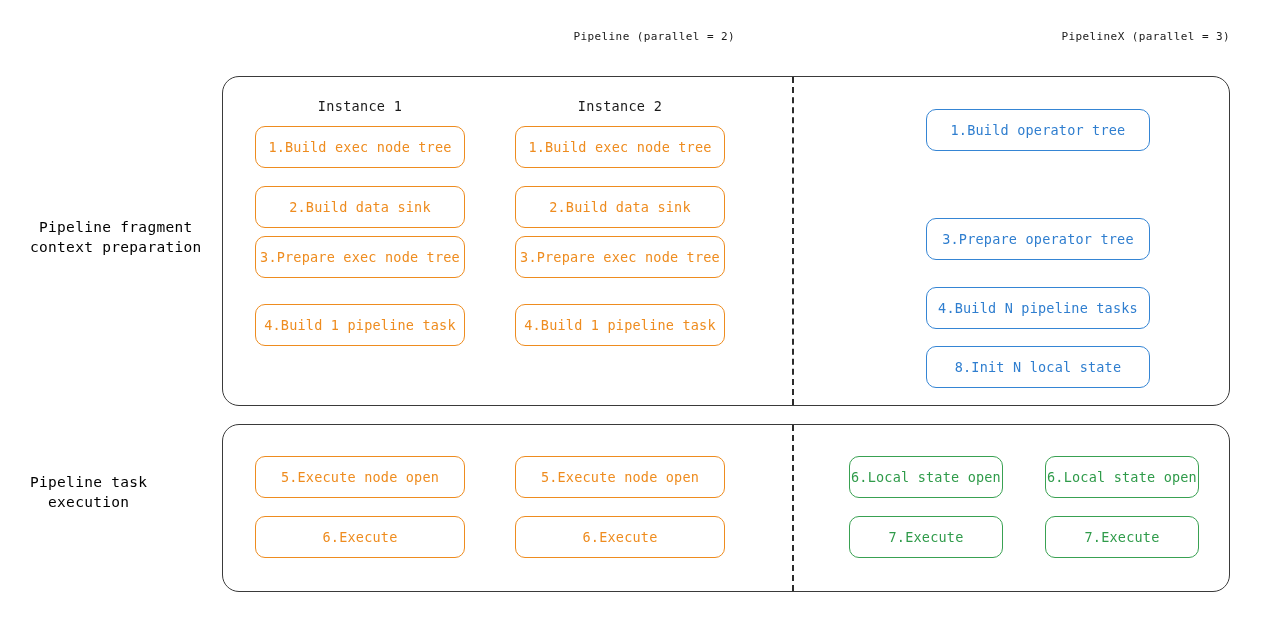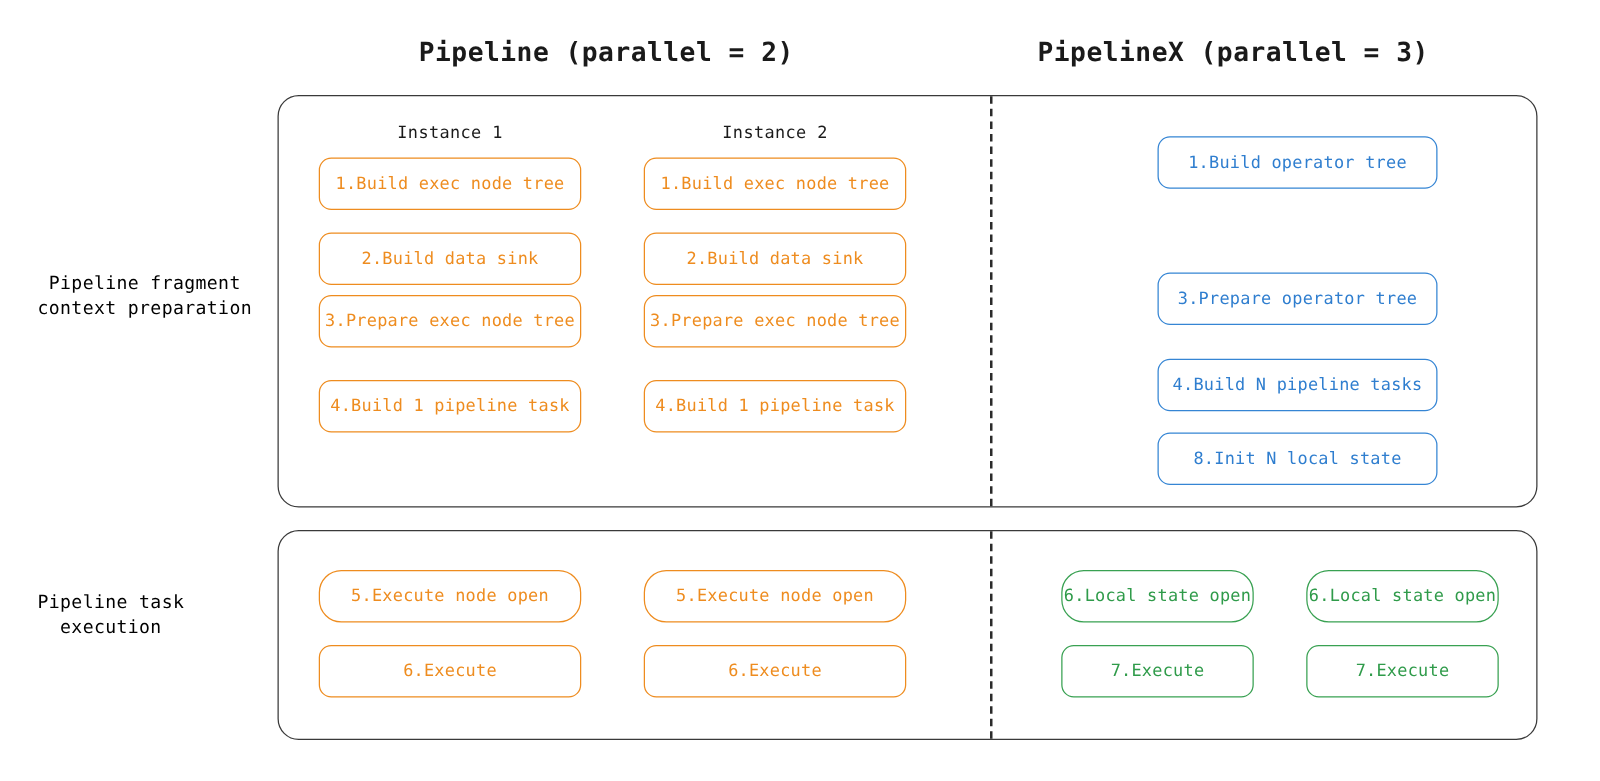--- a/index.html
+++ b/index.html
@@ -18,26 +18,26 @@
   .canvas {
     position: absolute;
     left: 0; top: 0;
     width: 1280px;
     height: 625px;
   }
 
   
   .col-title {
     position: absolute;
-    font-size: 21px;
+    font-size: 11px;
     color: #1a1a1a;
     letter-spacing: 0.4px;
     white-space: nowrap;
-    text-align: left;
-    font-weight: 700;
+    text-align: right;
+    font-weight: 400;
   }
   #title-pipeline  { left: 335px; top: 30px; width: 400px; }
   #title-pipelinex { left: 830px; top: 30px; width: 400px; }
 
   
   .row-label {
     position: absolute;
     font-size: 14.5px;
     color: #000000;
     line-height: 20px;
@@ -112,21 +112,21 @@
   .prep-r2 { top: 186px; }
   .prep-r3 { top: 236px; }
   .prep-r4 { top: 304px; }
 
   
   .ex-inst1 { left: 255px; width: 210px; }
   .ex-inst2 { left: 515px; width: 210px; }
   .ex-px1   { left: 849px; width: 154px; }
   .ex-px2   { left: 1045px; width: 154px; }
 
-  .ex-r1 { top: 456px; border-radius: 18px; }
+  .ex-r1 { top: 456px; }
   .ex-r2 { top: 516px; }
 </style>
 </head>
 <body>
 
 <div class="canvas">
 
   <div class="col-title" id="title-pipeline">Pipeline (parallel = 2)</div>
   <div class="col-title" id="title-pipelinex">PipelineX (parallel = 3)</div>
 

